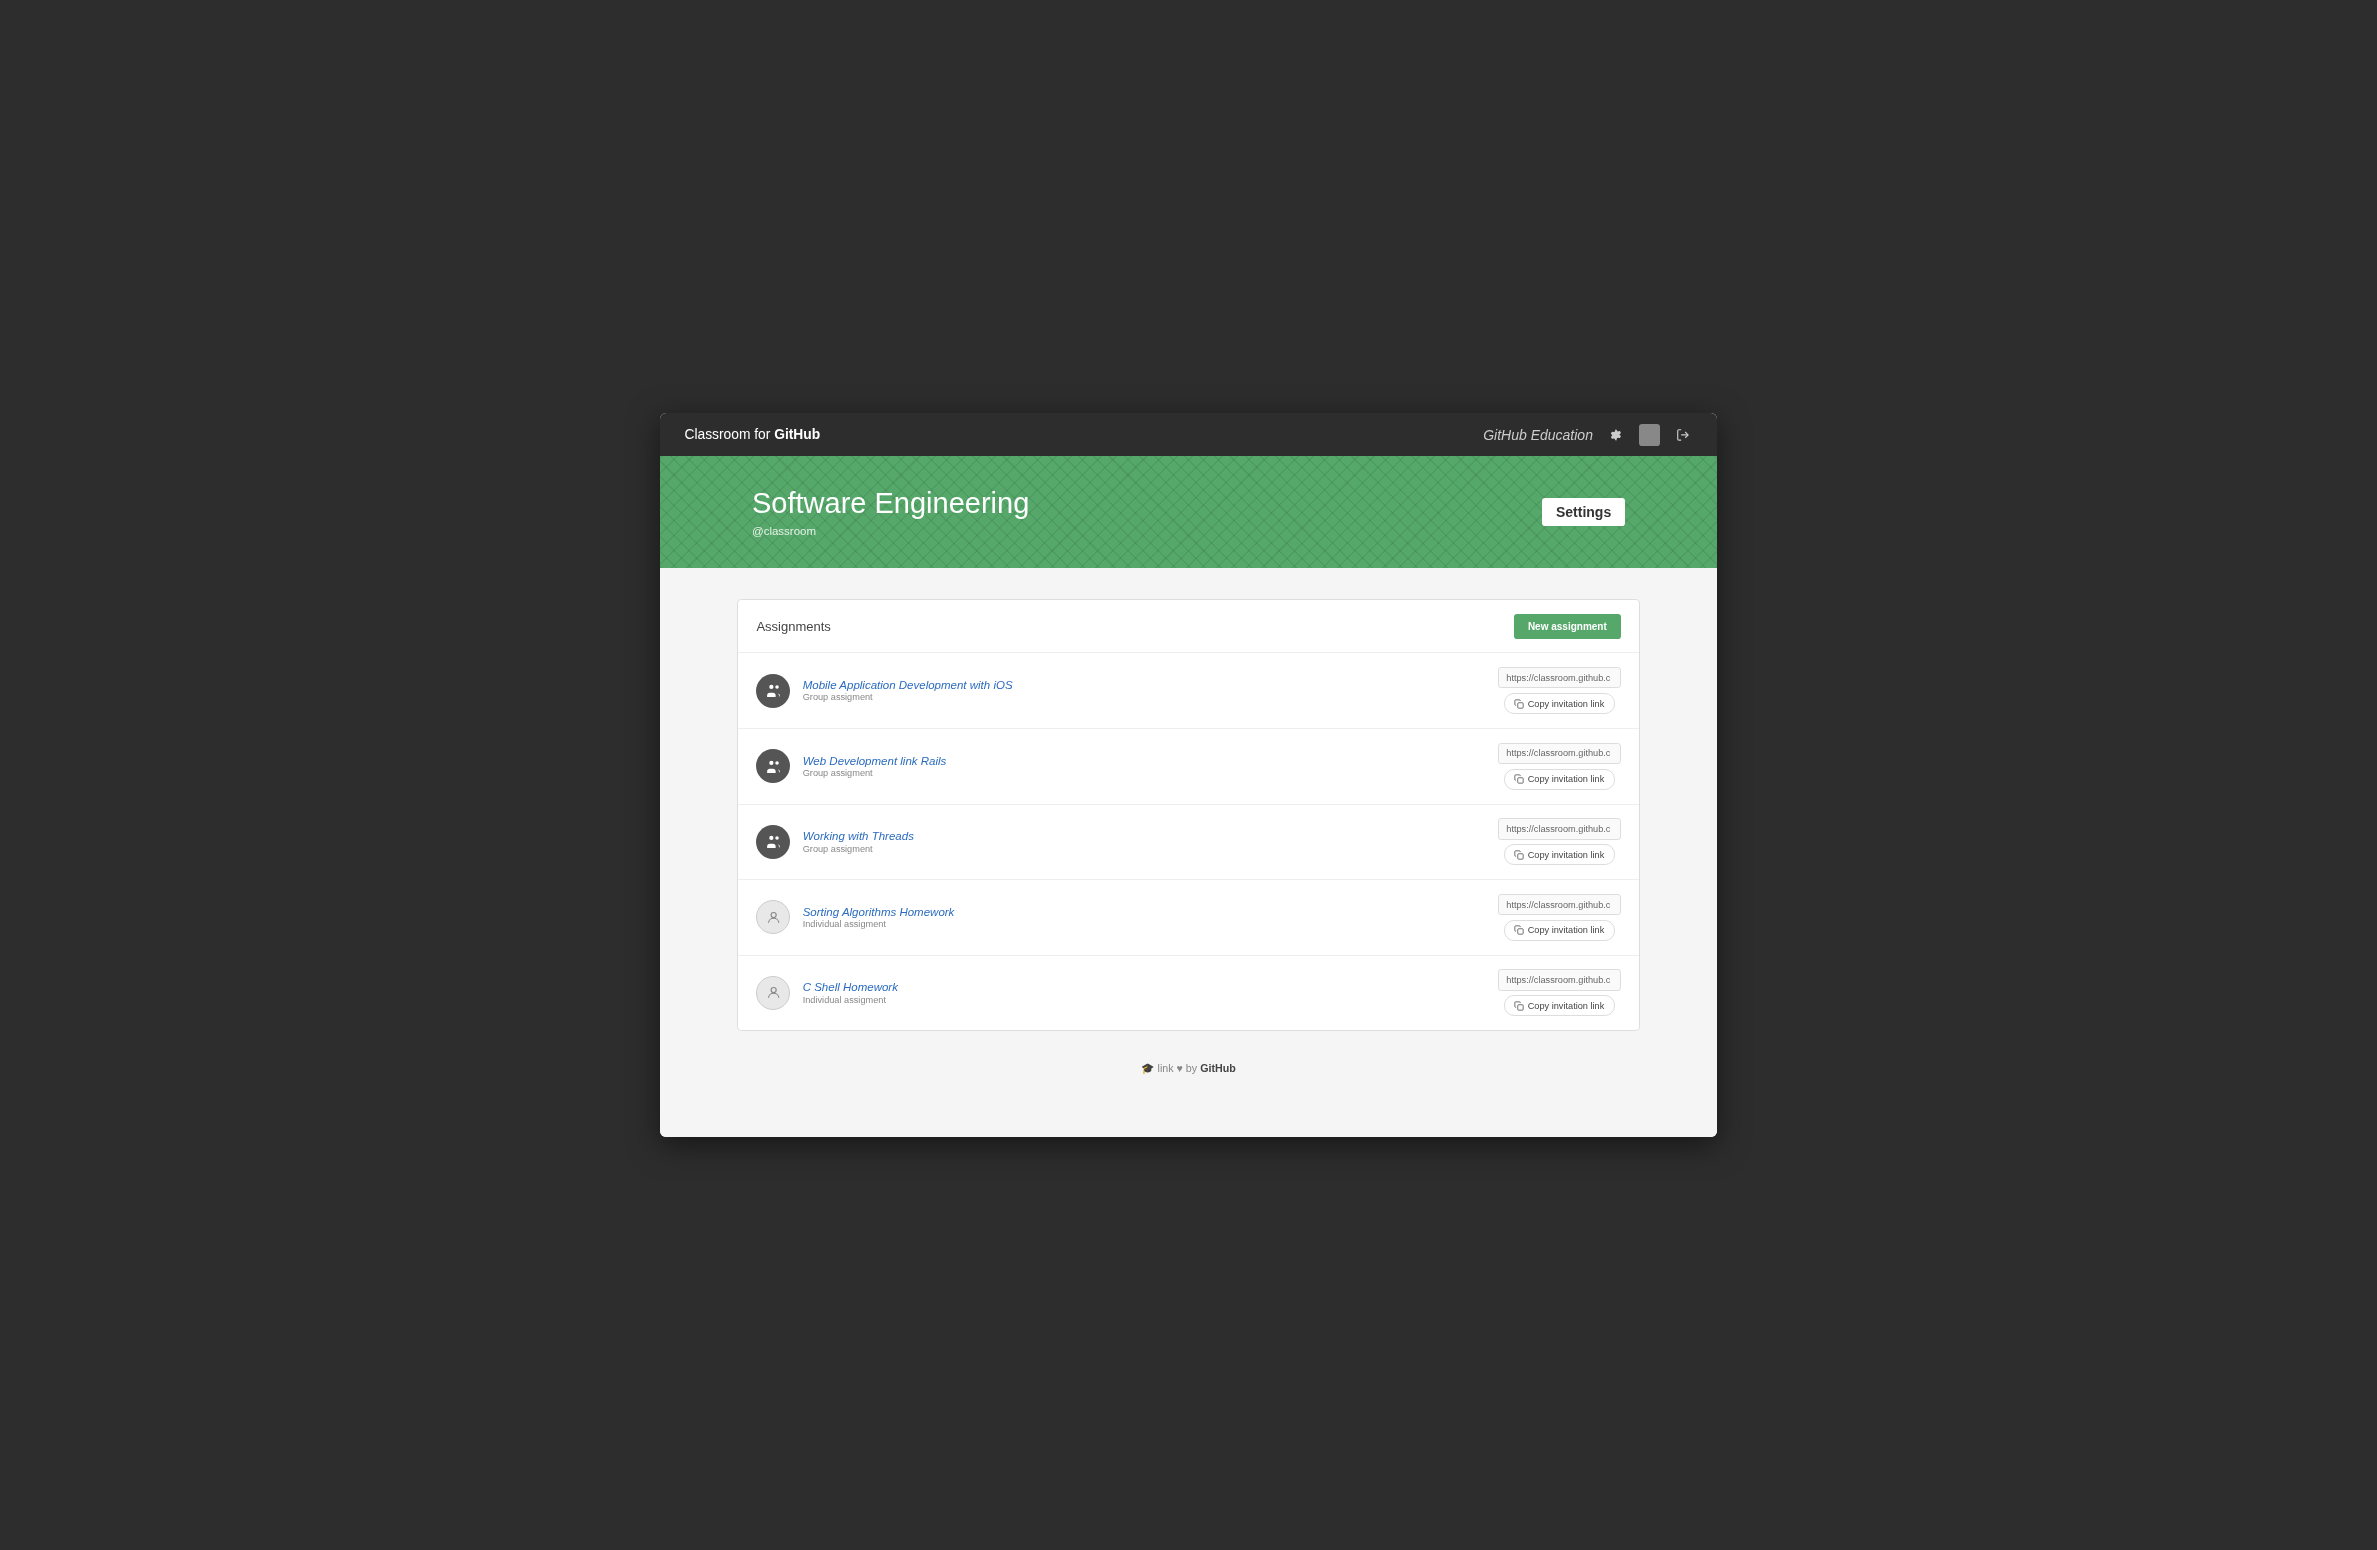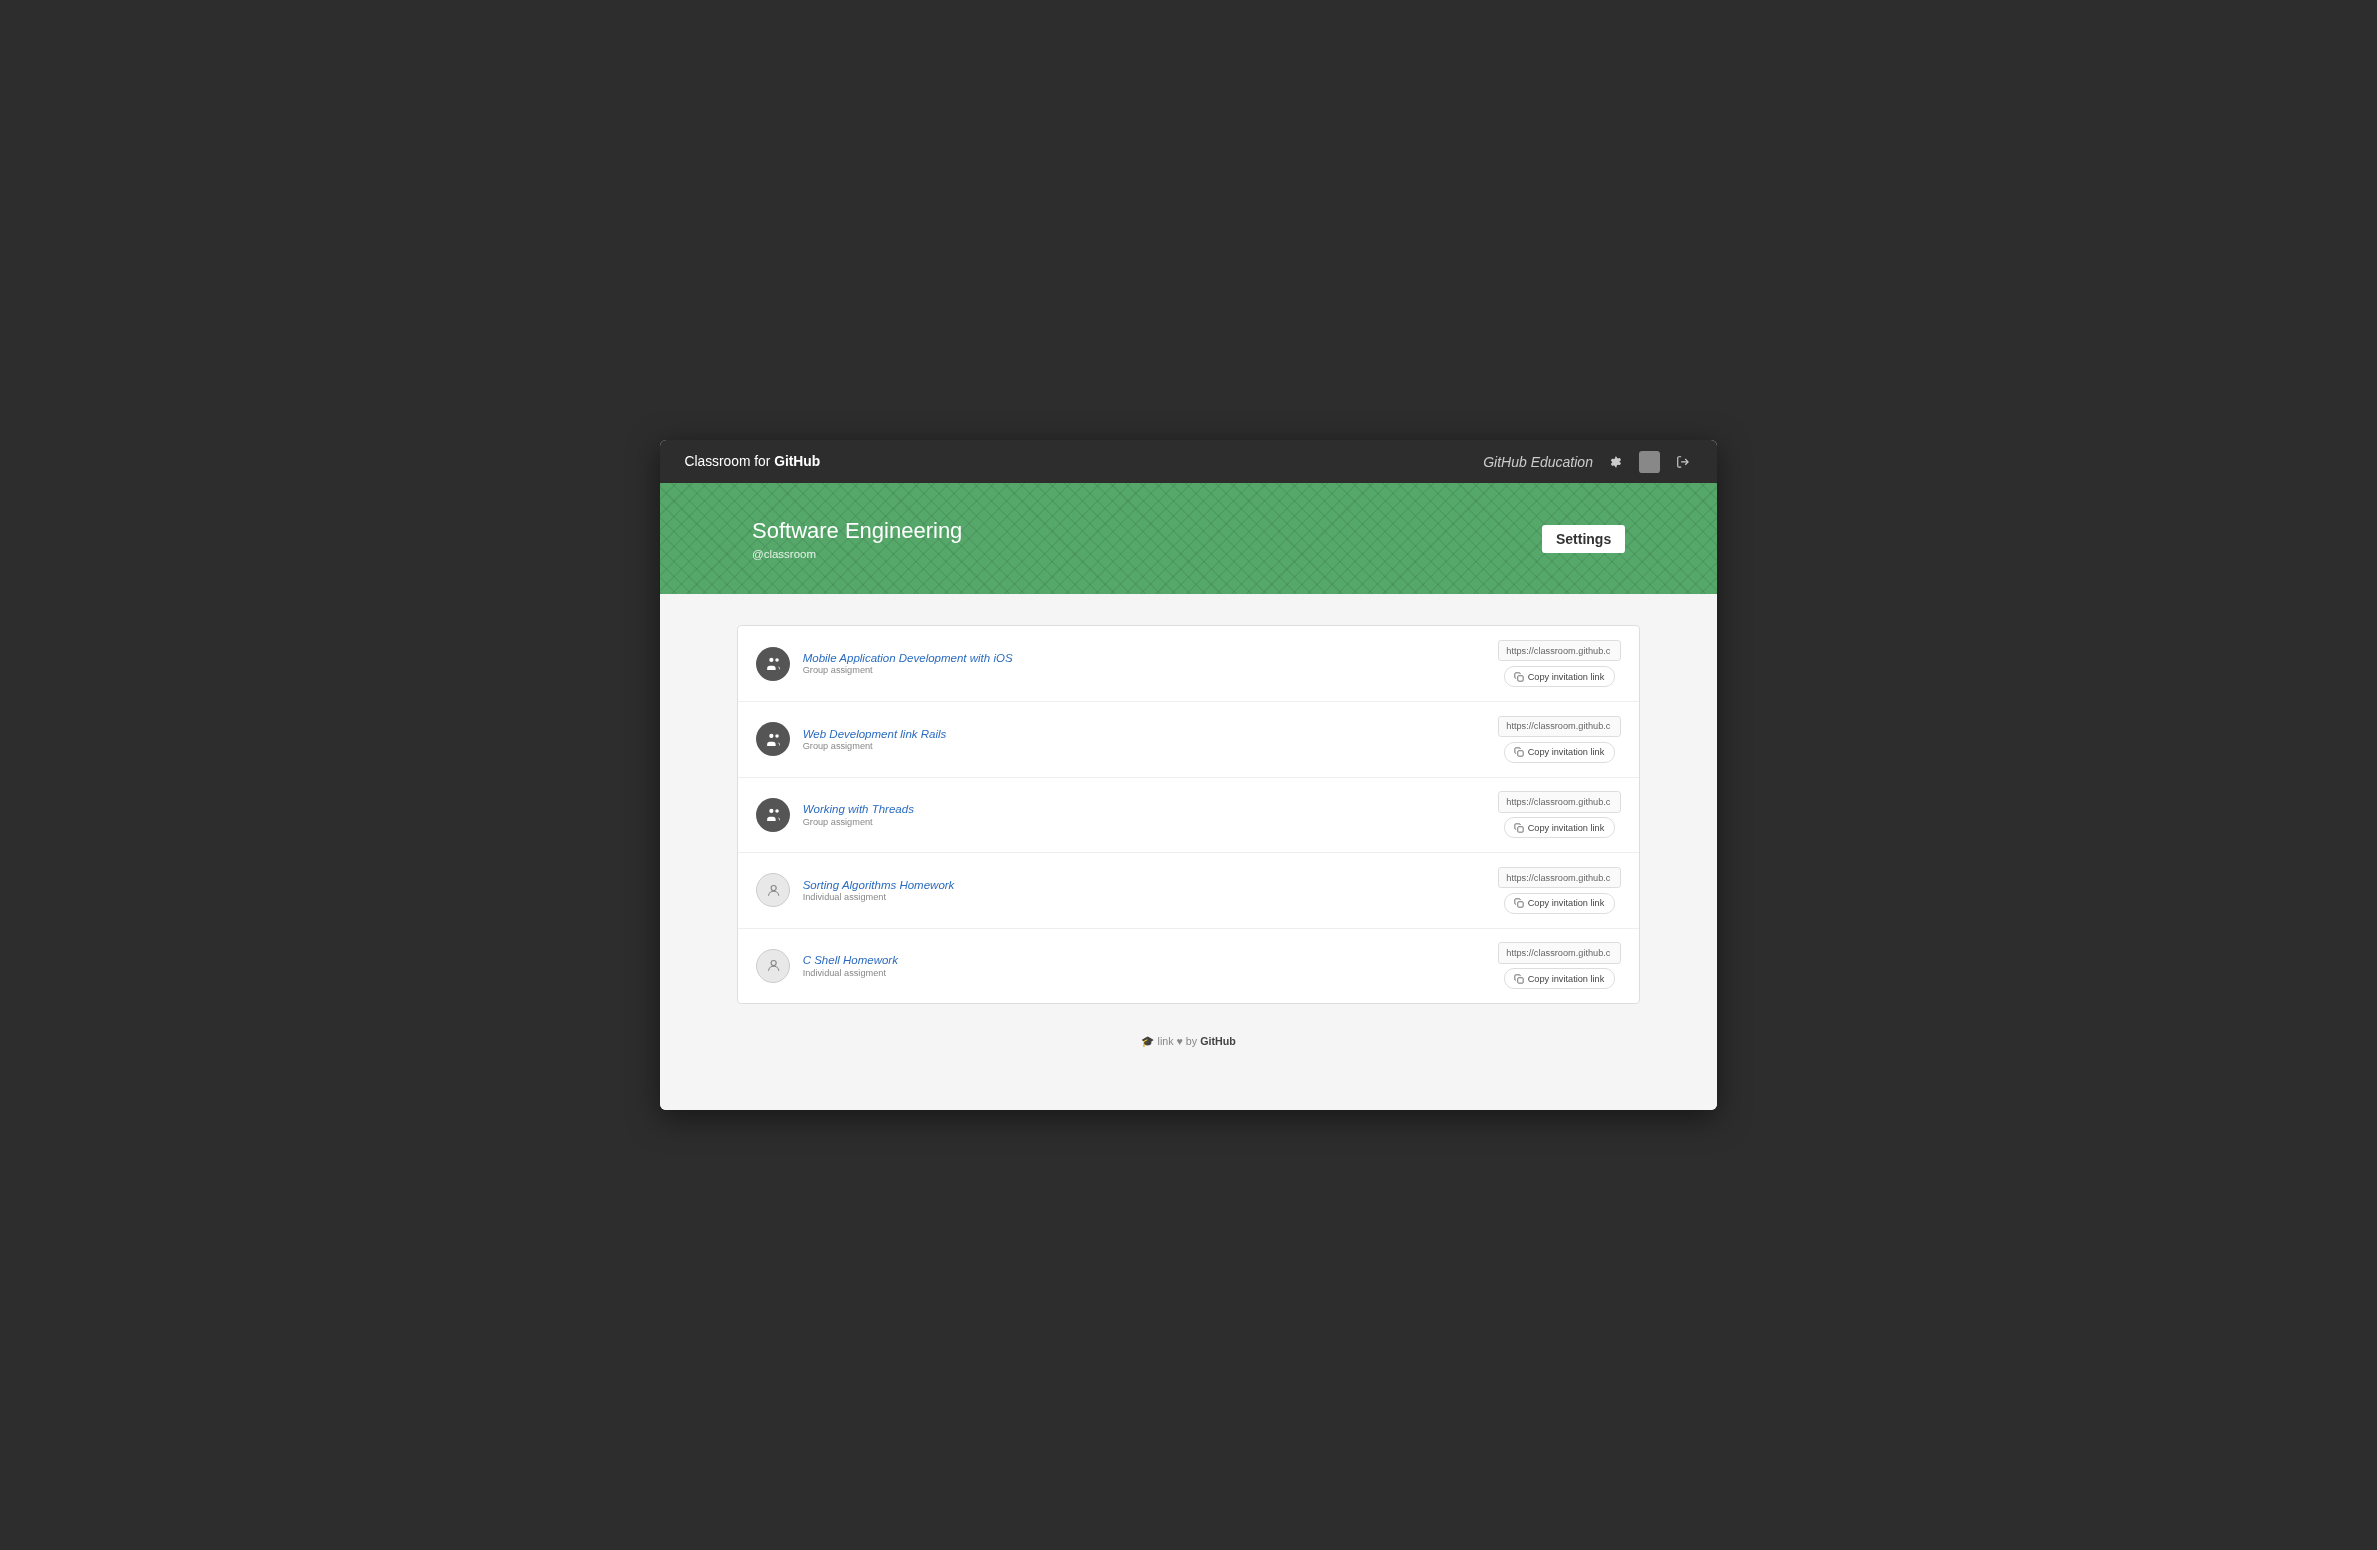--- a/index.html
+++ b/index.html
@@ -87,21 +87,21 @@
       position: relative;
       min-height: 111px;
       display: flex;
       align-items: center;
     }
     .hero-content {
       flex: 1;
     }
     .hero-title {
       color: #fff;
-      font-size: 22px;
+      font-size: 29px;
       font-weight: 400;
       margin-bottom: 4.6px;
     }
     .hero-subtitle {
       color: rgba(255,255,255,0.85);
       font-size: 11.5px;
     }
     .settings-btn {
       background: #fff;
       color: #333;
@@ -273,20 +273,24 @@
   <div class="hero">
     <div class="hero-content">
       <h1 class="hero-title">Software Engineering</h1>
       <p class="hero-subtitle">@classroom</p>
     </div>
     <button class="settings-btn">Settings</button>
   </div>
 
   <div class="main">
     <div class="assignments-card">
+      <div class="assignments-header">
+        <h2 class="assignments-title">Assignments</h2>
+        <button class="new-assignment-btn">New assignment</button>
+      </div>
 
       <div id="assignment-list">
           <div class="assignment-row">
     <div class="assignment-icon group">
       <svg width="17" height="17" viewBox="0 0 24 24" fill="white">
         <circle cx="9" cy="7" r="3"></circle>
         <path d="M3 21v-2a4 4 0 0 1 4-4h4a4 4 0 0 1 4 4v2"></path>
         <circle cx="17" cy="7" r="2.5"></circle>
         <path d="M21 21v-1.5a3.5 3.5 0 0 0-2.5-3.37"></path>
        </svg>

